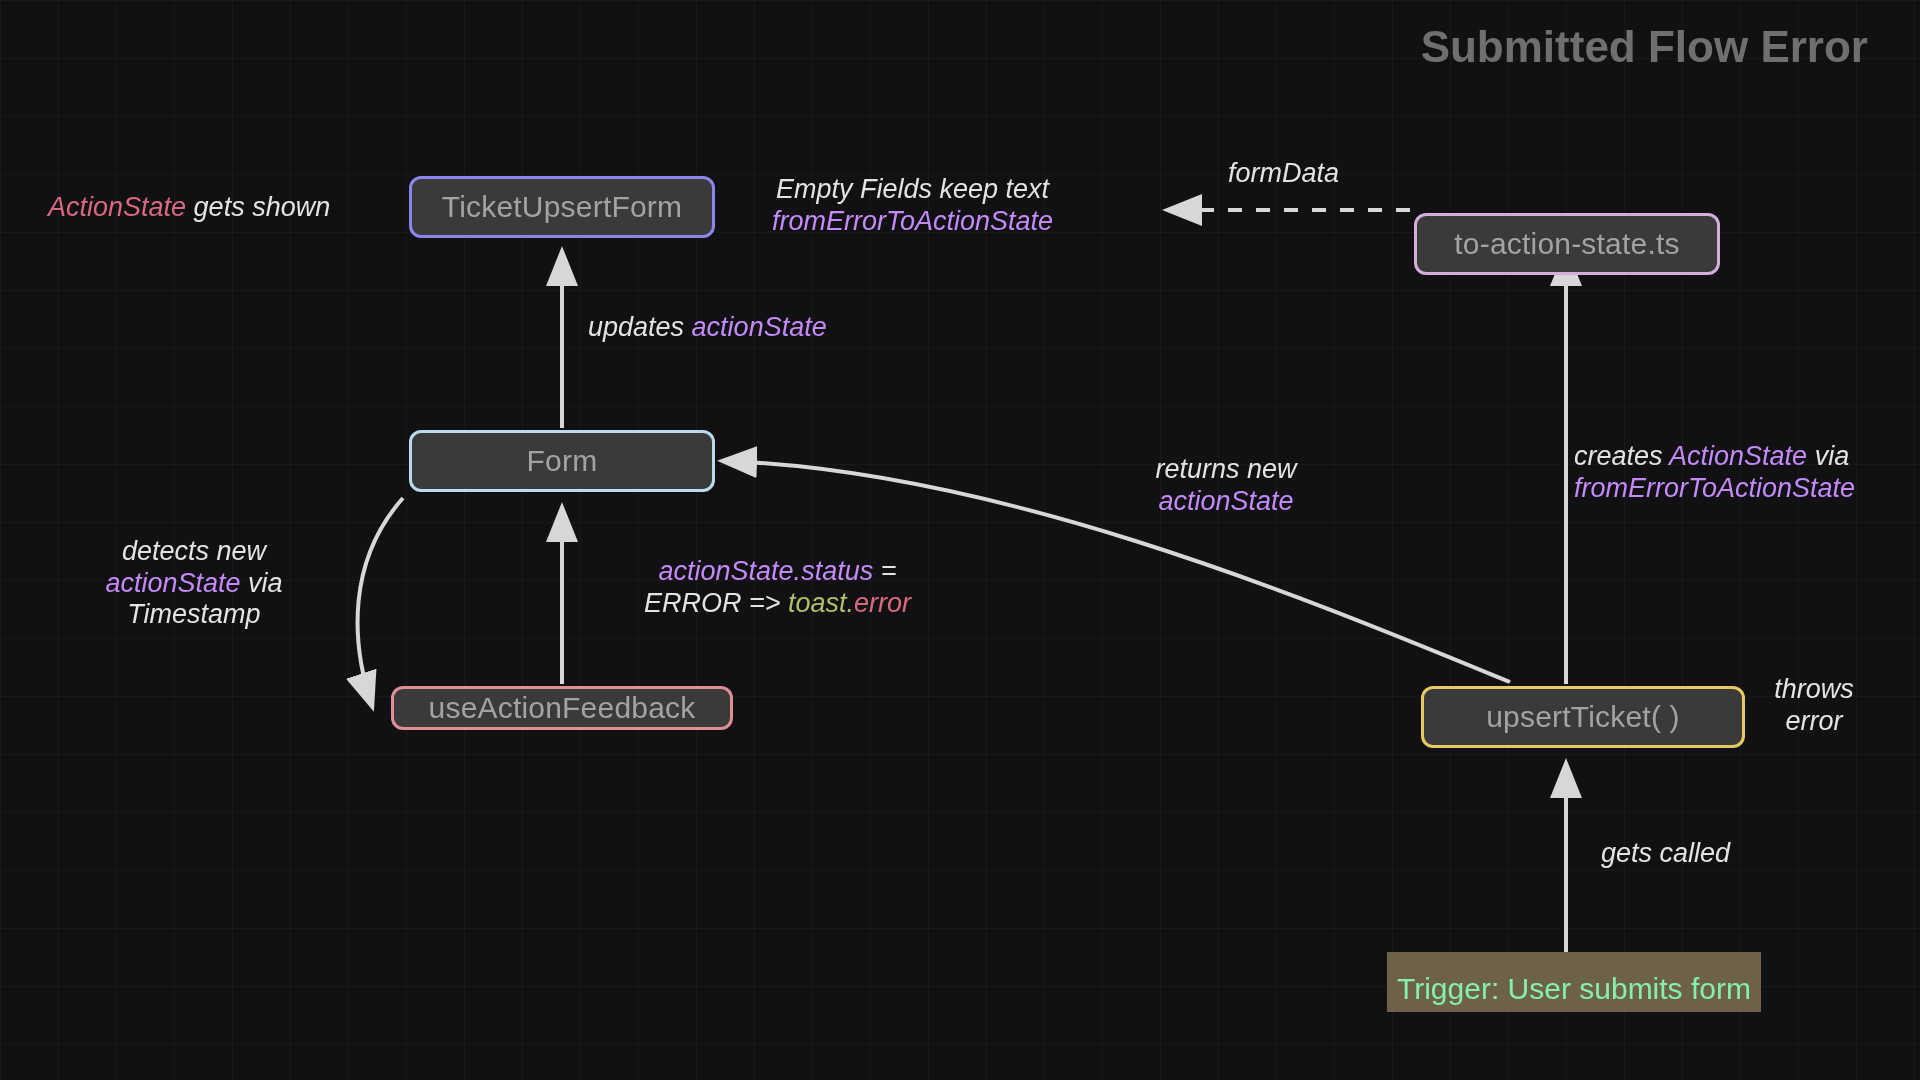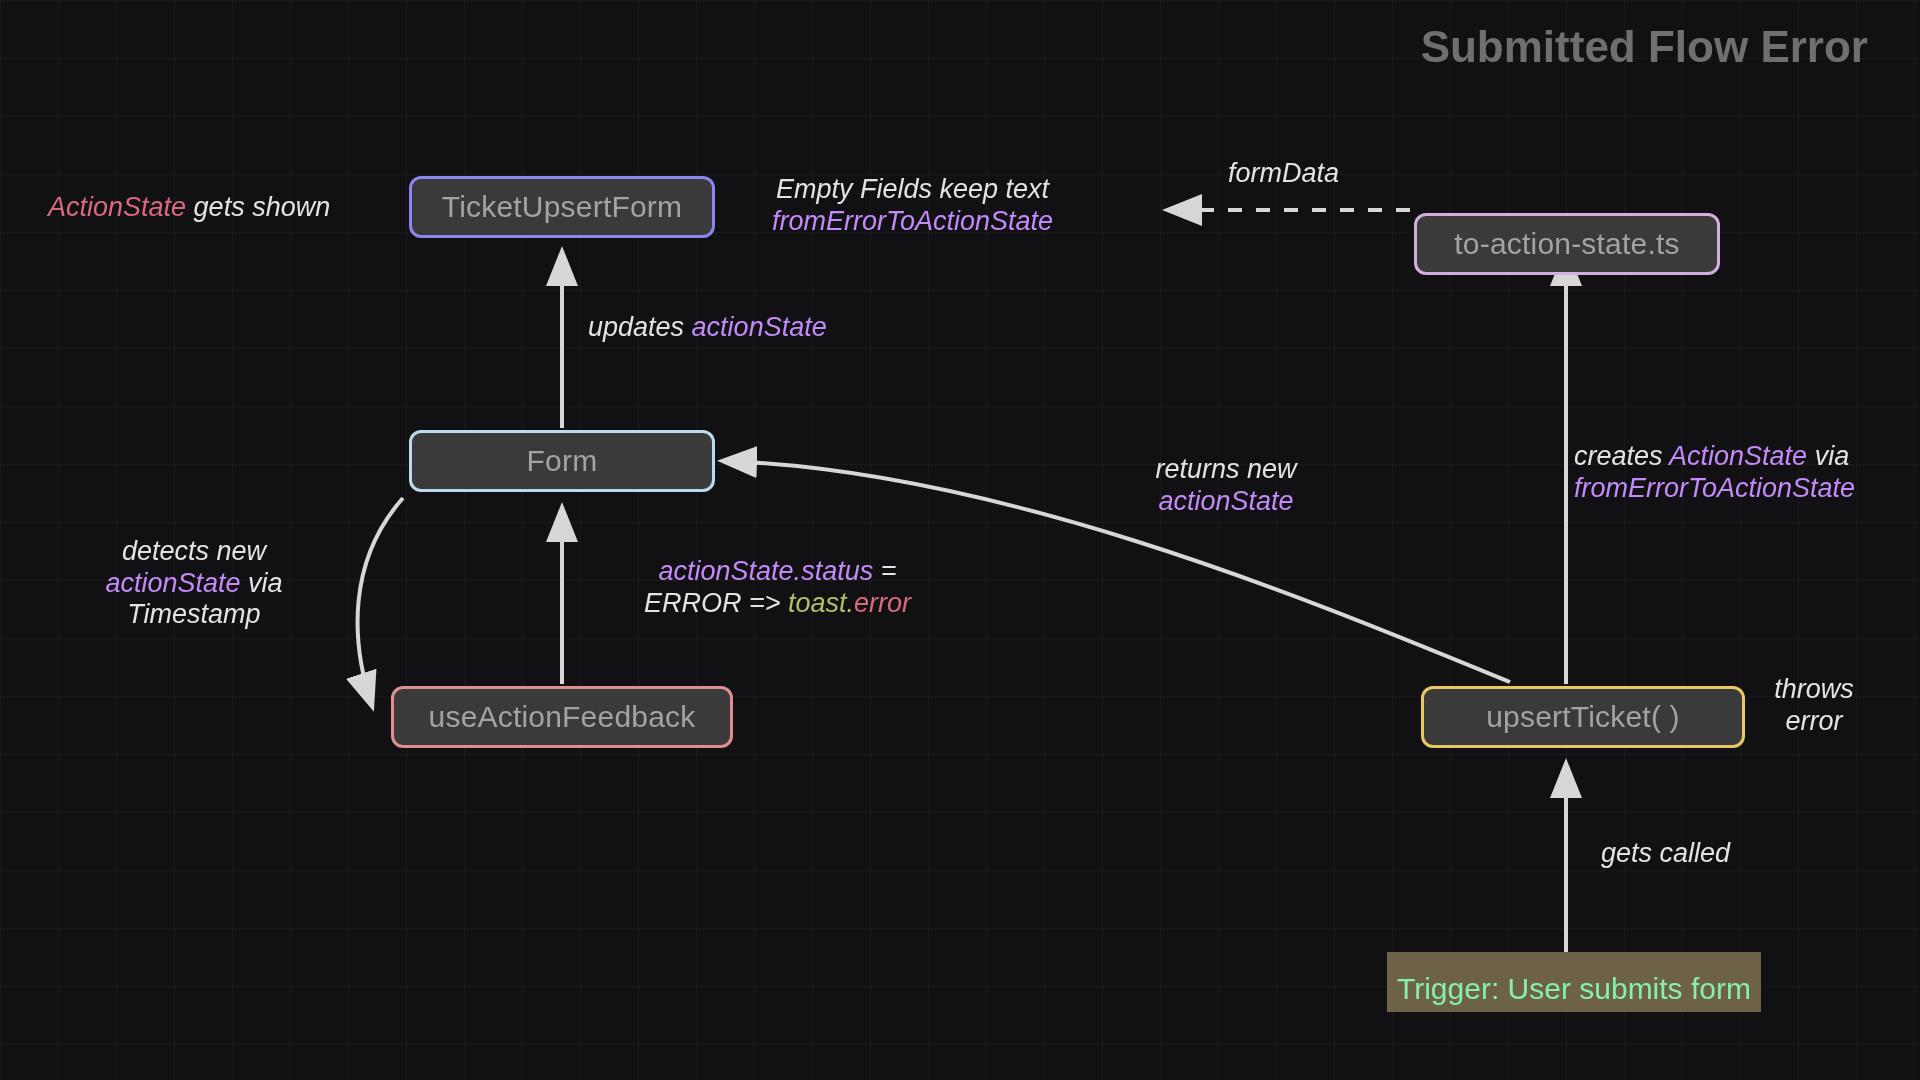--- a/index.html
+++ b/index.html
@@ -103,21 +103,21 @@
   <div id="title" style="right:52px; top:22px;">Submitted Flow Error</div>
 
   <div class="node" style="left:409px; top:176px; width:306px; height:62px; border-color:#8b86ee;">
     <span>TicketUpsertForm</span>
   </div>
 
   <div class="node" style="left:409px; top:430px; width:306px; height:62px; border-color:#b9dcec;">
     <span>Form</span>
   </div>
 
-  <div class="node" style="left:391px; top:686px; width:342px; height:62px; border-color:#e08e94;">
+  <div class="node" style="left:391px; top:686px; width:342px; height:44px; border-color:#e08e94;">
     <span>useActionFeedback</span>
   </div>
 
   <div class="node" style="left:1414px; top:176px; width:306px; height:62px; border-color:#d4aede;margin-top:37px;">
     <span>to-action-state.ts</span>
   </div>
 
   <div class="node" style="left:1421px; top:686px; width:324px; height:62px; border-color:#e8c860;">
     <span>upsertTicket( )</span>
   </div>

